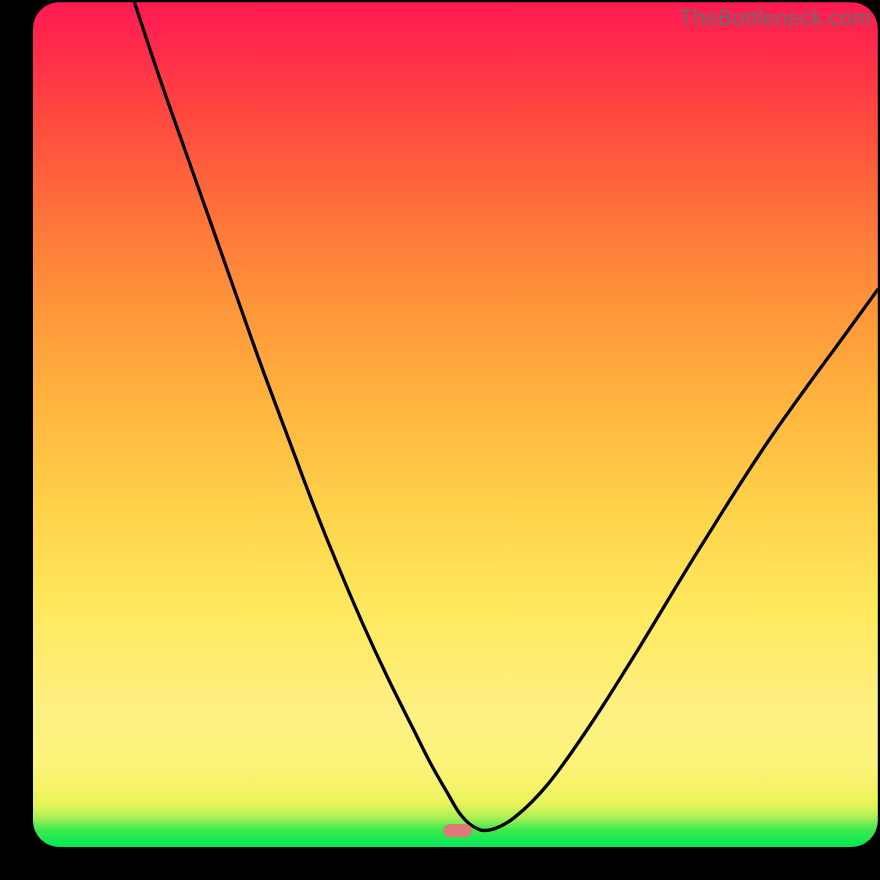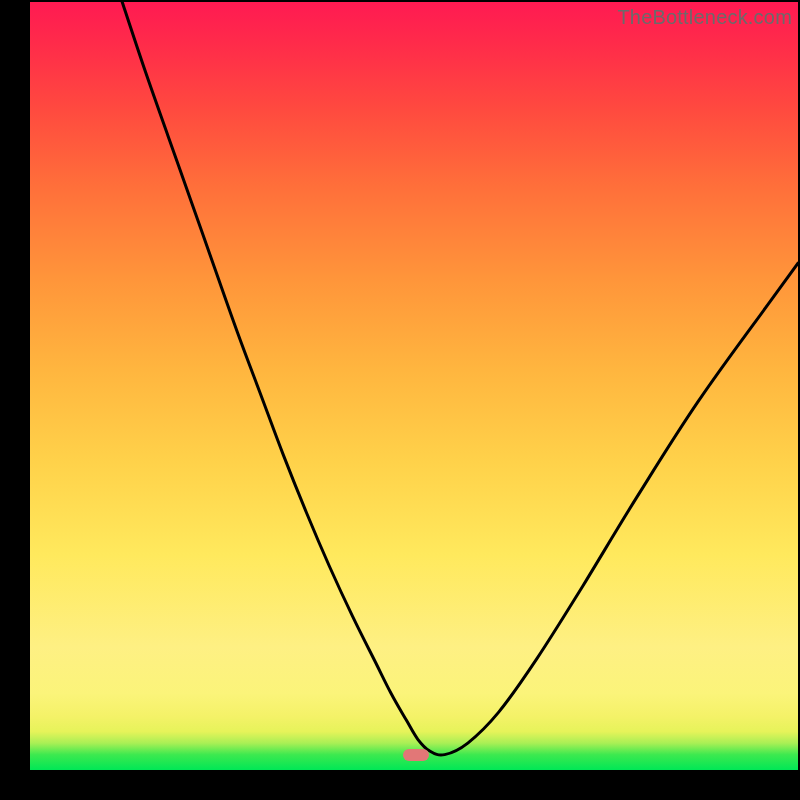--- a/index.html
+++ b/index.html
@@ -35,20 +35,21 @@
       #fef083 16%,
       #ffe95d 28%,
       #ffd24a 40%,
       #ffb63f 52%,
       #ff953a 64%,
       #ff6f3a 76%,
       #ff4a3f 86%,
       #ff2d49 94%,
       #ff1a52 100%
     );
+    border-radius: 24px;
   }
   .watermark {
     position: absolute;
     top: 4px;
     right: 6px;
     color: #6b6b6b;
     font-size: 20px;
     font-weight: 500;
     letter-spacing: 0.2px;
     user-select: none;

